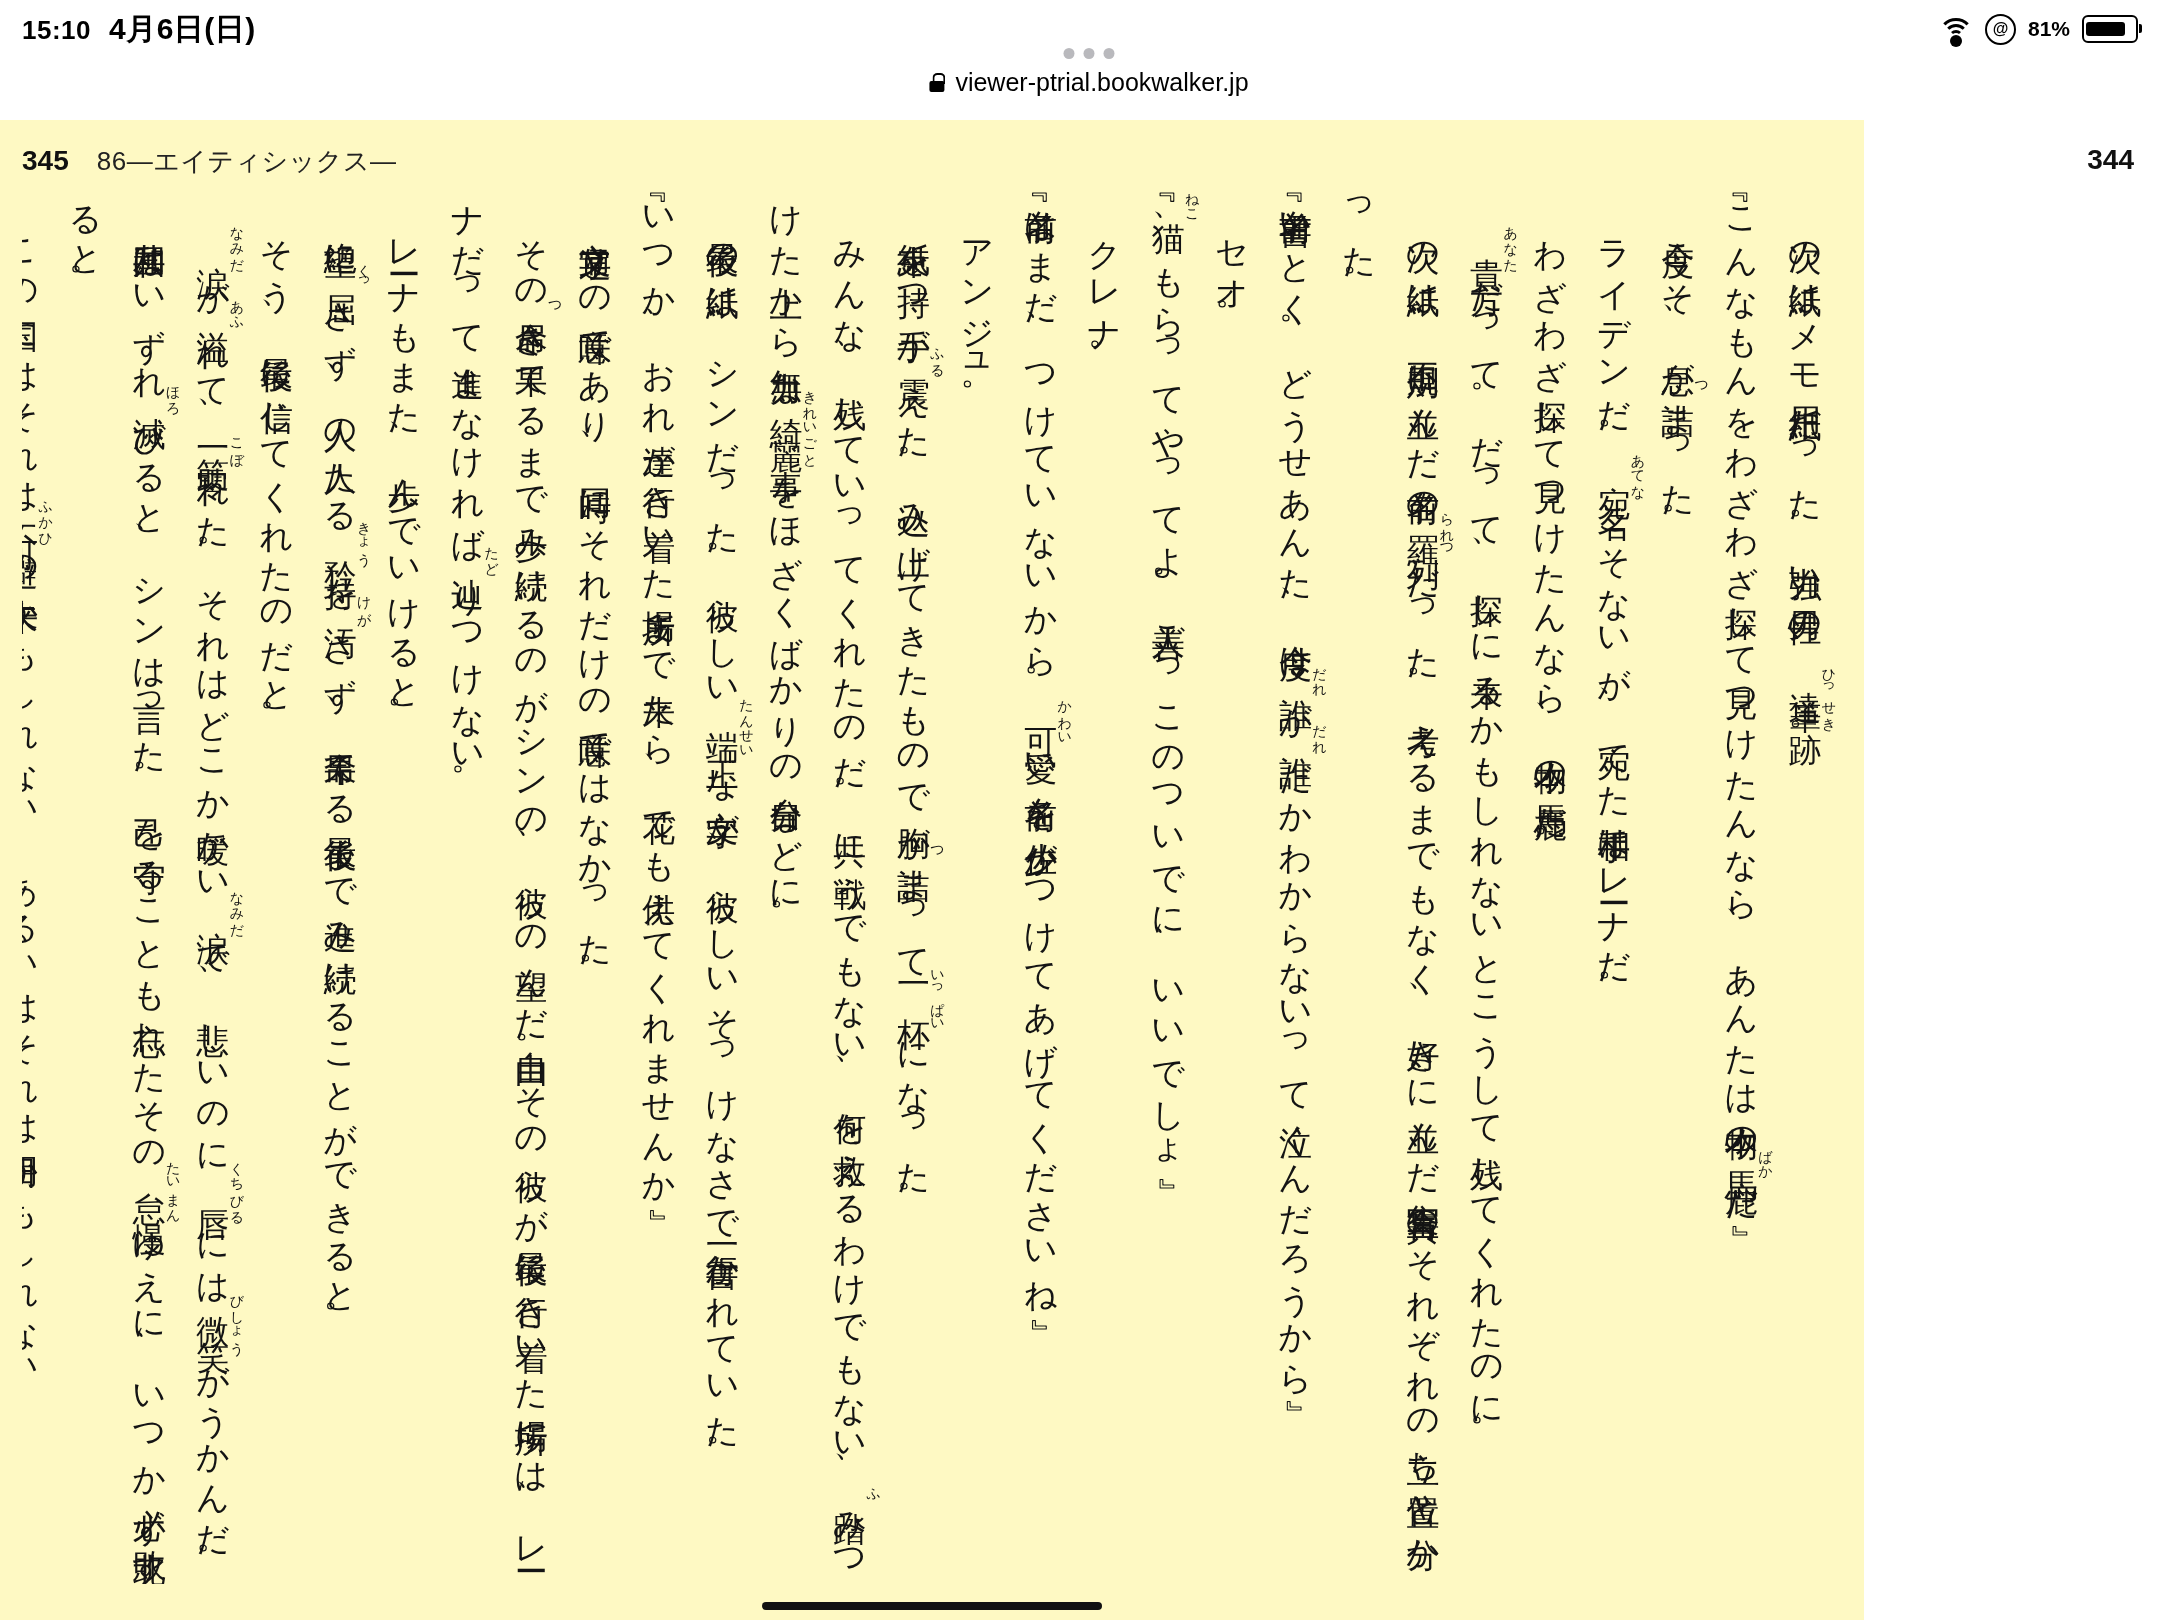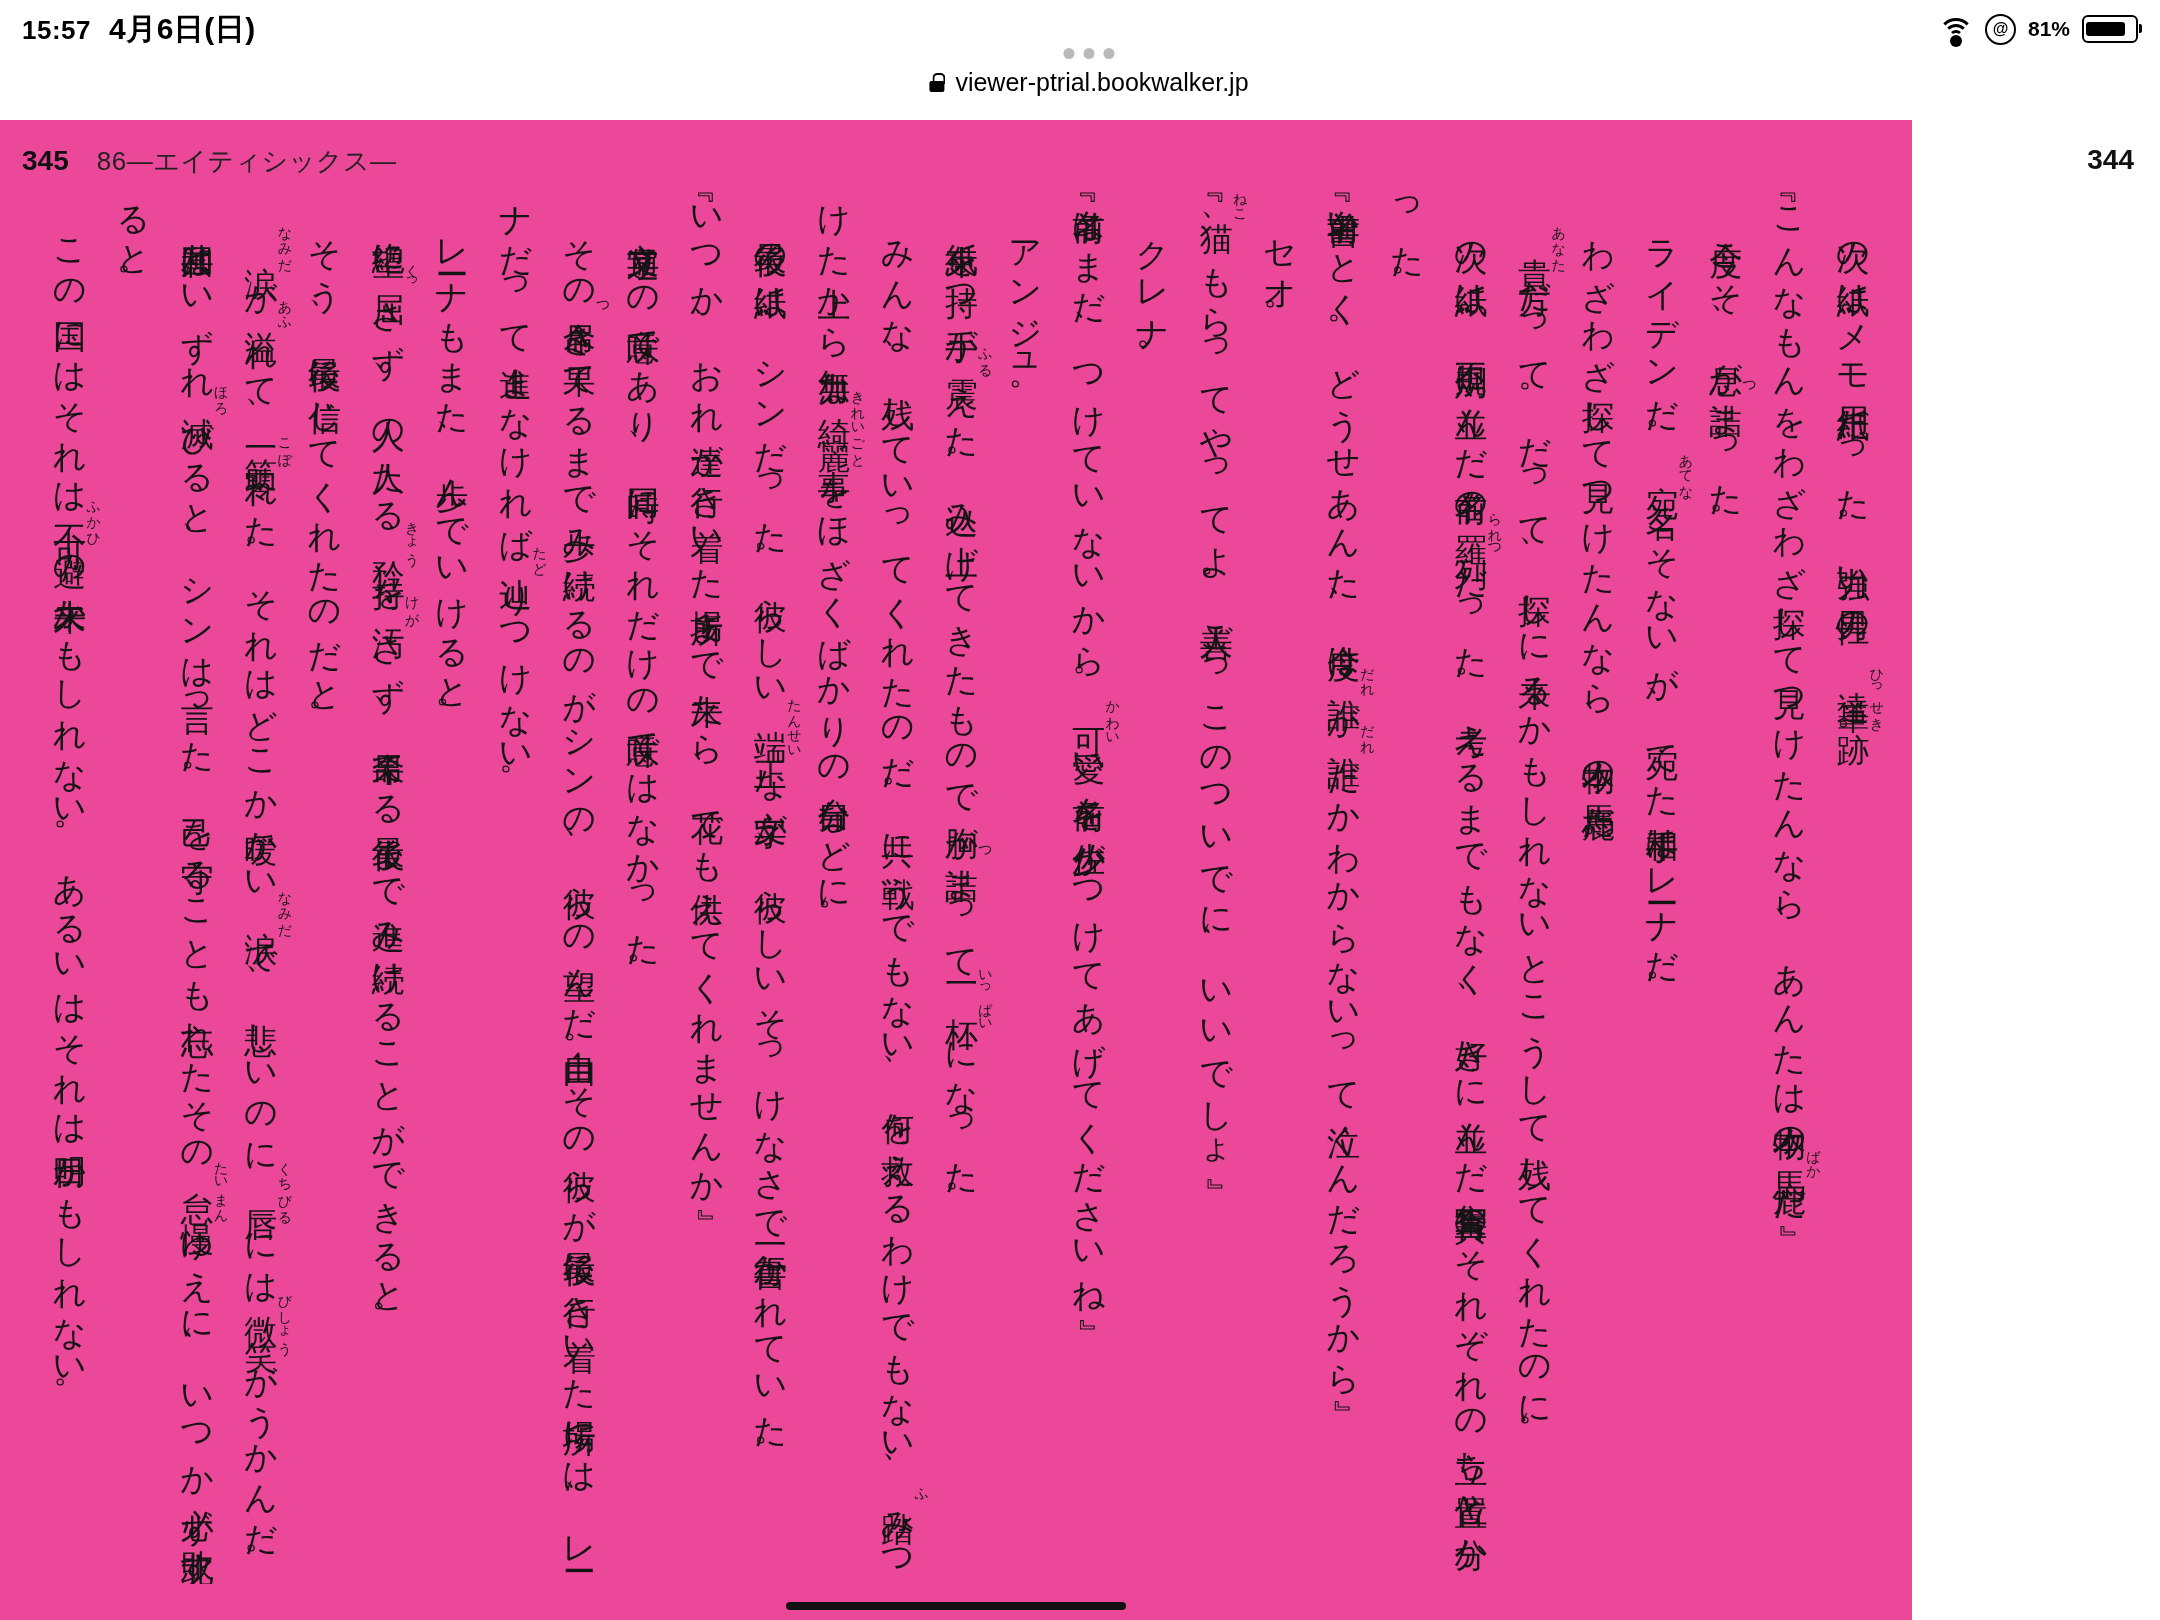--- a/index.html
+++ b/index.html
@@ -149,22 +149,21 @@
     border-bottom: none;
     border-radius: 5px 5px 0 0;
   }
 
   
   .page {
     position: absolute;
     top: 120px; left: 0;
     width: 1864px;
     height: 1500px;
-    background: #ec4899;
-    padding-left: 48px;
+    background: #fef9c3;
   }
 
   .page-header {
     position: absolute;
     top: 12px; left: 0;
     width: 2160px;
     height: 46px;
   }
   .folio-left {
     position: absolute;
@@ -232,21 +231,21 @@
     height: 8px;
     border-radius: 4px;
     background: #111;
   }
 </style>
 </head>
 <body>
 
 <div class="statusbar">
   <div class="status-left">
-    <span class="clock">15:57</span>
+    <span class="clock">15:10</span>
     <span class="date">4月6日(日)</span>
   </div>
   <div class="status-right">
     <span class="wifi-icon">
       <span class="w1"></span>
         <span class="w2"></span>
         <span class="w3"></span>
       <span class="wifi-dot"></span>
     </span>
     <span class="bt-badge">@</span>

